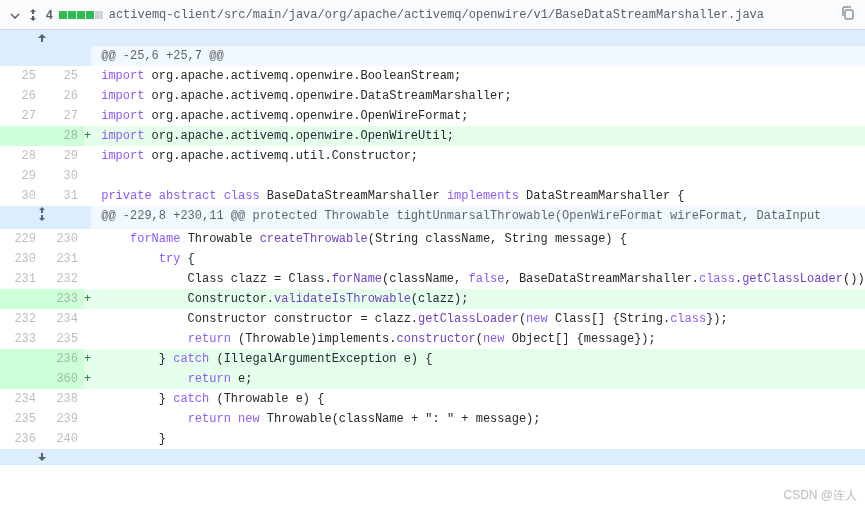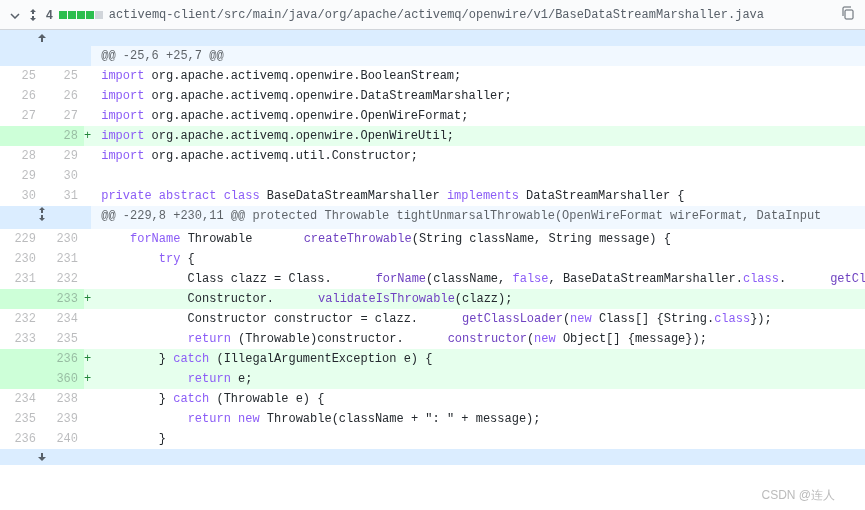--- a/index.html
+++ b/index.html
@@ -20,23 +20,23 @@
 td.code { padding: 0 10px; white-space: pre; background: #fff; vertical-align: top; }
 tr.hunk td { background: #f1f8ff; color: rgba(27,31,35,0.7); }
 tr.hunk td.num { background: #dbedff; }
 tr.hunk td.marker { background: #dbedff; }
 tr.addition td.num { background: #cdffd8; }
 tr.addition td.marker { background: #e6ffed; color: #22863a; }
 tr.addition td.code { background: #e6ffed; }
 tr.expander td { background: #dbedff; color: #586069; text-align: center; padding: 2px 0; }
 tr.expander td.num { background: #dbedff; }
 .kw { color: #8b5cf6; }
-.fn { color: #6f42c1; margin-left: 44px; }
+.fn { color: #6f42c1; }
 .expand-up, .expand-down { display: block; margin: 0 auto; }
-.watermark { position: fixed; bottom: 6px; right: 30px; color: #bbb; font-size: 12px; }
+.watermark { position: fixed; bottom: 6px; right: 8px; color: #bbb; font-size: 12px; }
 </style>
 </head>
 <body>
 
 <div class="file-header">
   <span class="chevron"><svg width="10" height="6" viewBox="0 0 10 6">
         <path d="M1 1l4 4 4-4" stroke="#586069" stroke-width="1.5" fill="none"></path>
       </svg></span>
   <span class="expand-icon">
       <svg width="14" height="14" viewBox="0 0 14 14">
@@ -151,21 +151,21 @@
 <tr>
         <td class="num">232</td>
         <td class="num">234</td>
         <td class="marker"></td>
         <td class="code"><span>            Constructor constructor = clazz.</span><span class="fn">getClassLoader</span><span>(</span><span class="kw">new</span><span> Class[] {String.</span><span class="kw">class</span><span>});</span></td>
       </tr>
 <tr>
         <td class="num">233</td>
         <td class="num">235</td>
         <td class="marker"></td>
-        <td class="code"><span>            </span><span class="kw">return</span><span> (Throwable)constructor.</span><span class="fn">constructor</span><span>(</span><span class="kw">new</span><span> Object[] {message});</span></td>
+        <td class="code"><span>            </span><span class="kw">return</span><span> (Throwable)implements.</span><span class="fn">constructor</span><span>(</span><span class="kw">new</span><span> Object[] {message});</span></td>
       </tr>
 <tr class="addition">
         <td class="num"></td>
         <td class="num">236</td>
         <td class="marker">+</td>
         <td class="code"><span>        } </span><span class="kw">catch</span><span> (IllegalArgumentException e) {</span></td>
       </tr>
 <tr class="addition">
         <td class="num"></td>
         <td class="num">360</td>

